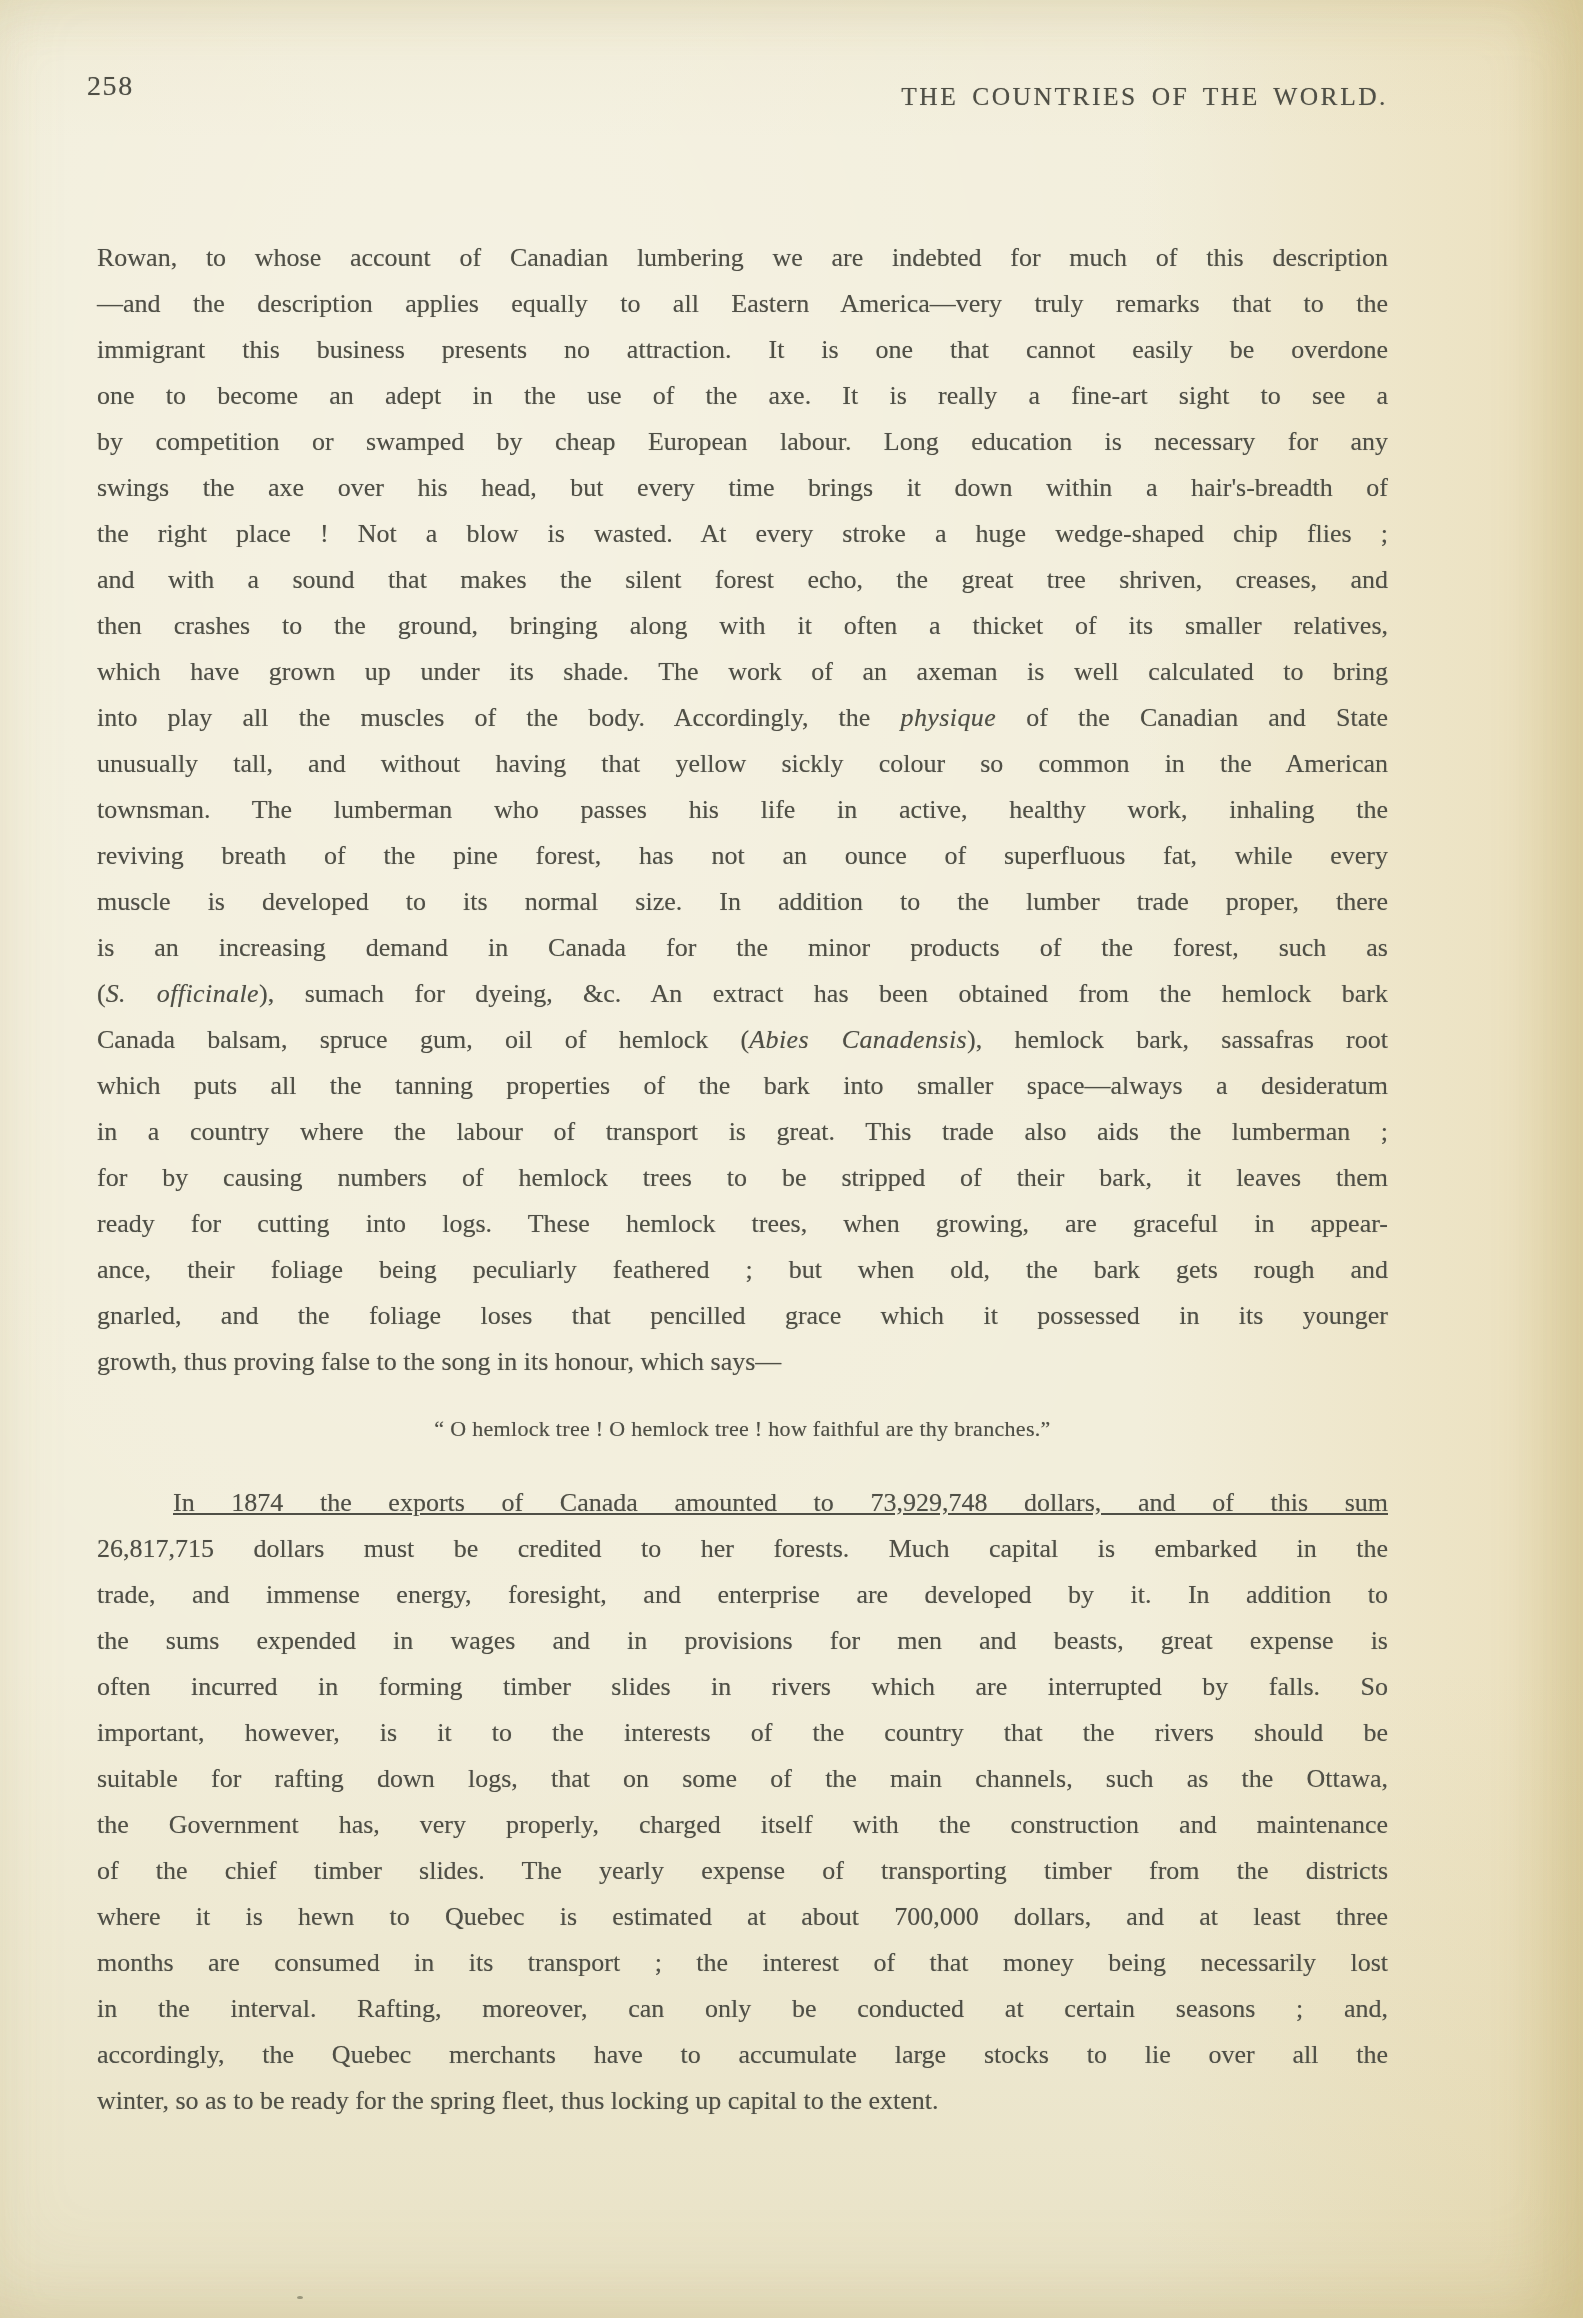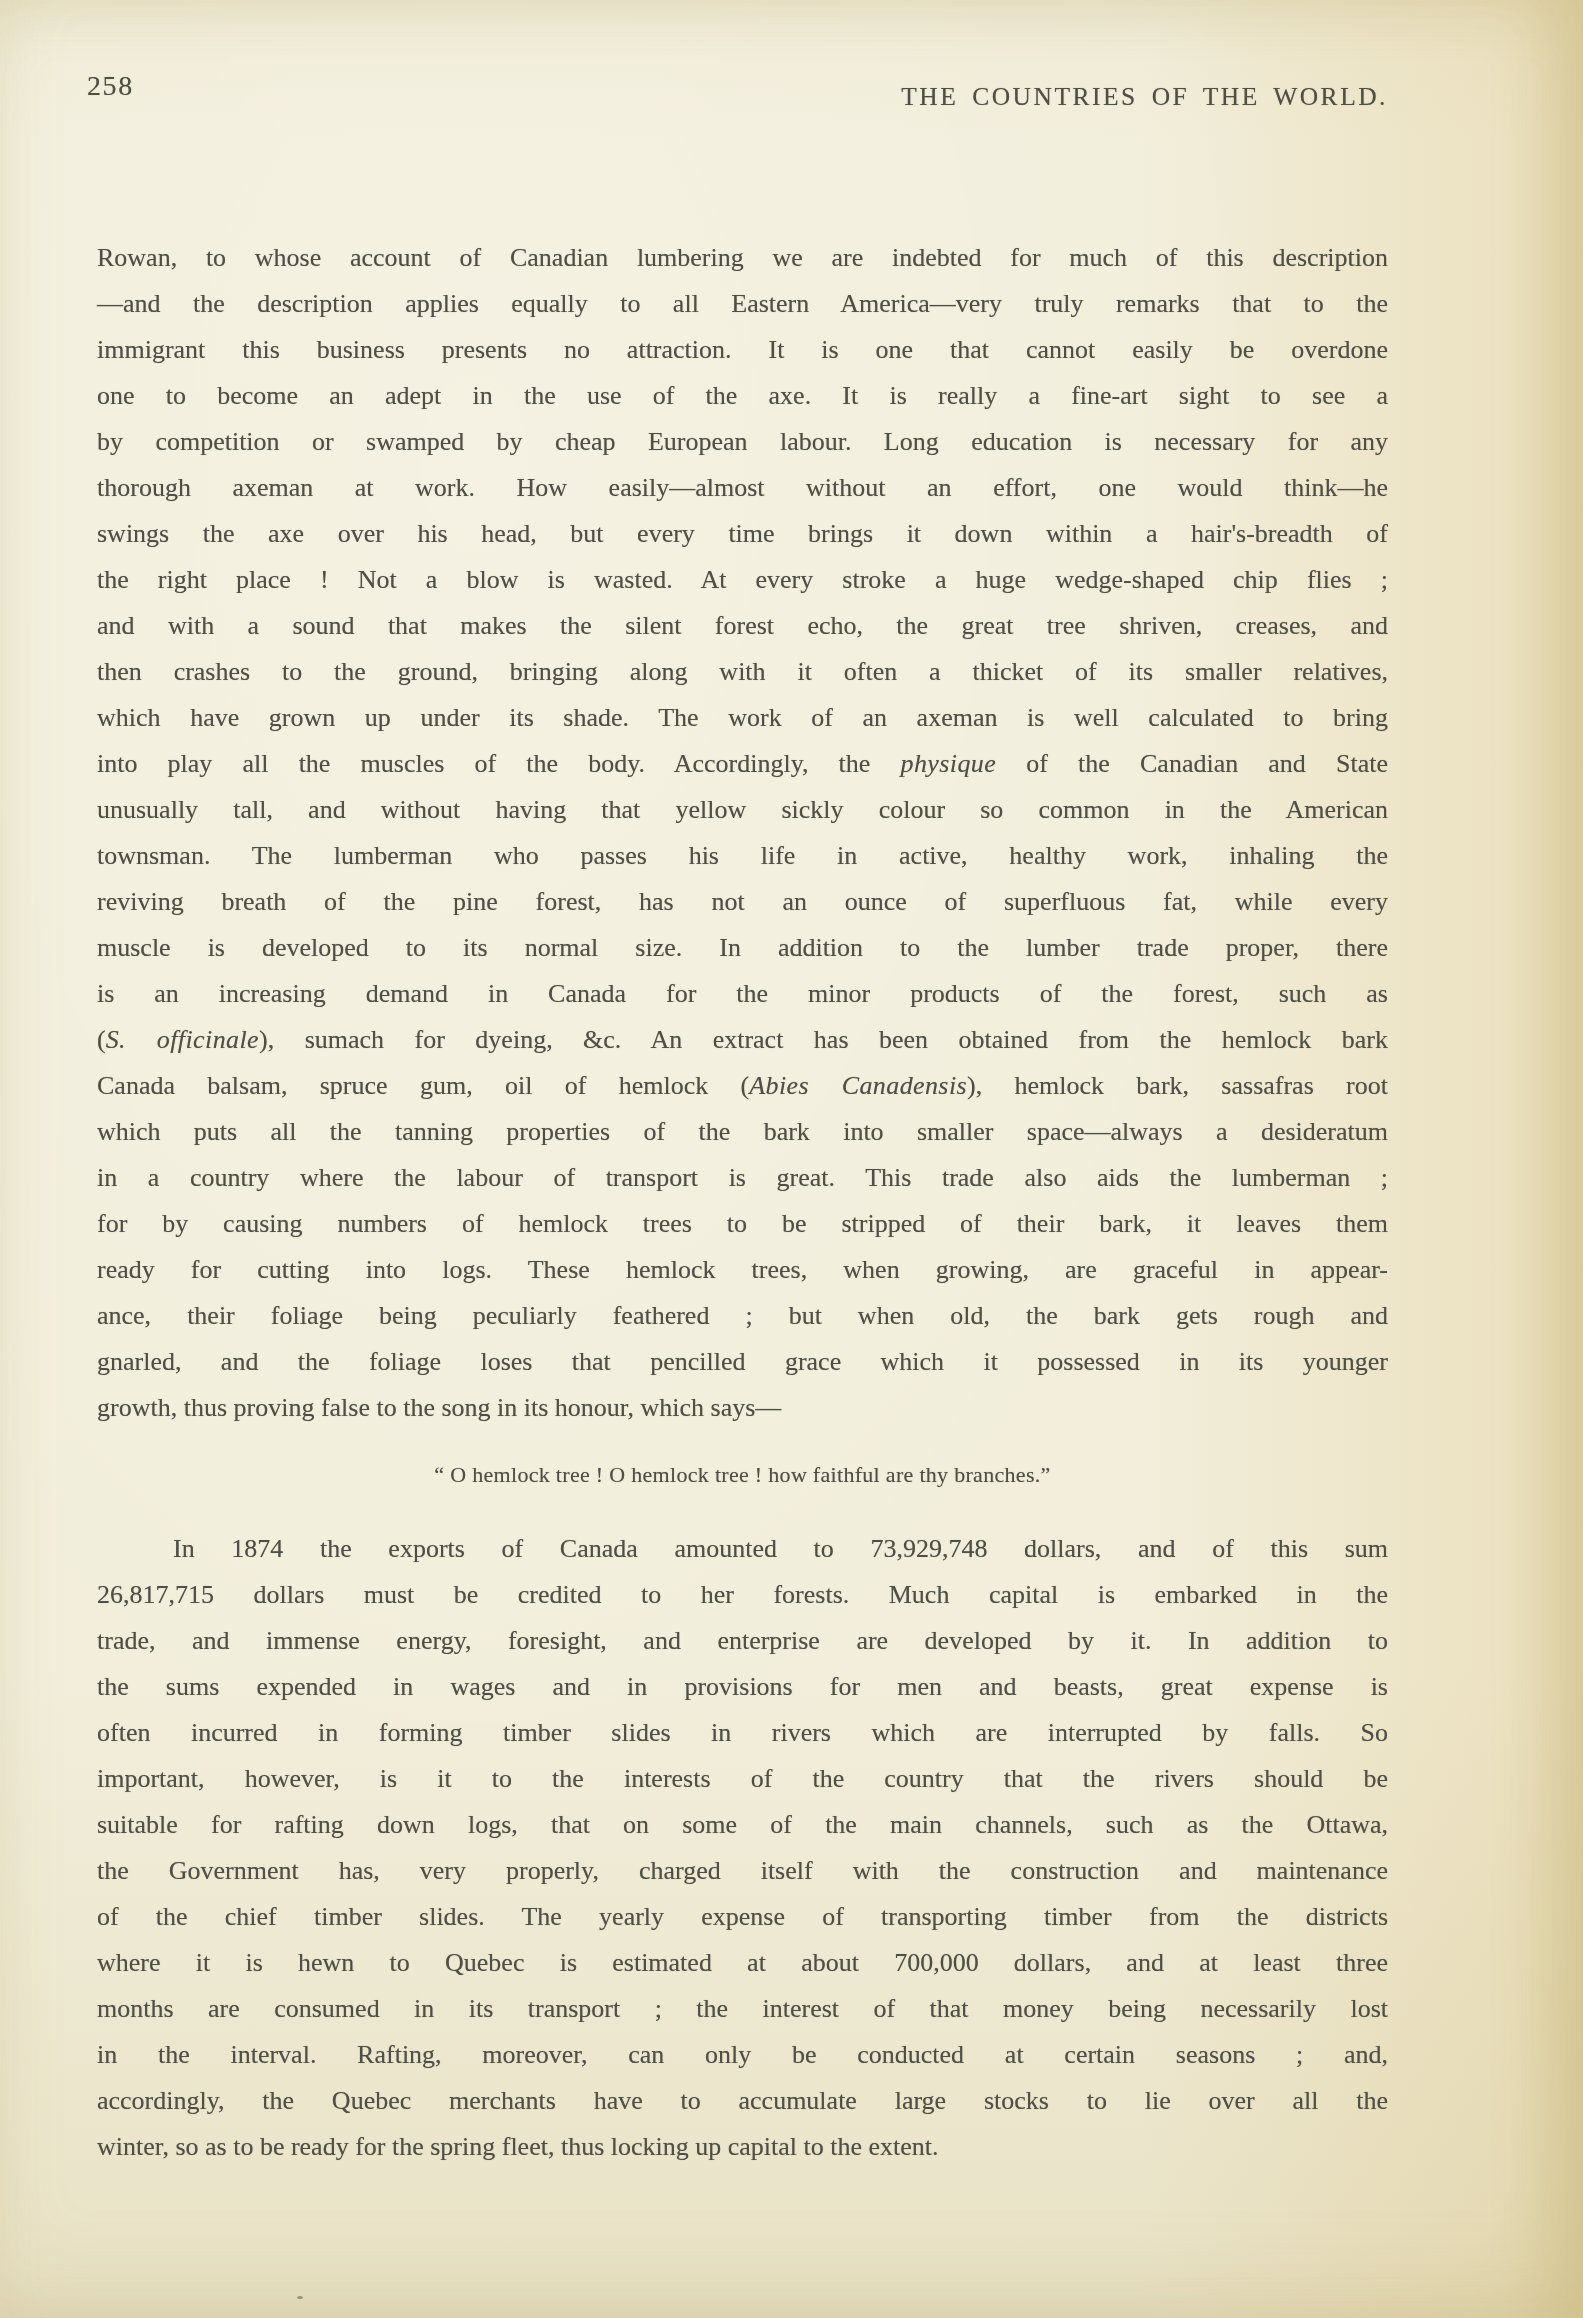--- a/index.html
+++ b/index.html
@@ -54,21 +54,21 @@
     height: 46px;
     line-height: 46px;
     white-space: nowrap;
     text-align: justify;
     text-align-last: justify;
   }
   .para .line.last {
     text-align-last: left;
   }
   .para .line i { letter-spacing: 0.4px; }
-  .para[data-name="paragraph-2"] .line:first-child { text-indent: 76px; }
+  .para[data-name="paragraph-2"] .line:first-child { text-indent: 76px; text-decoration: underline; }
   .verse-quote {
     height: 36px;
     line-height: 36px;
     margin-top: 26px;
     margin-bottom: 33px;
     text-align: center;
     font-size: 22px;
     letter-spacing: 0.3px;
   }
   .speck {
@@ -88,21 +88,20 @@
   <span class="page-number" data-name="page-number">258</span>
   <h1 class="running-title" data-name="running-title">THE COUNTRIES OF THE WORLD.</h1>
 
   <main class="text-block" data-name="page-text">
     <div class="para" data-name="paragraph-1">
         <div class="line" data-name="text-line">Rowan, to whose account of Canadian lumbering we are indebted for much of this description</div>
         <div class="line" data-name="text-line">—and the description applies equally to all Eastern America—very truly remarks that to the</div>
         <div class="line" data-name="text-line">immigrant this business presents no attraction.  It is one that cannot easily be overdone</div>
         <div class="line" data-name="text-line">one to become an adept in the use of the axe.  It is really a fine-art sight to see a</div>
         <div class="line" data-name="text-line">by competition or swamped by cheap European labour.  Long education is necessary for any</div>
-        <div class="line" data-name="text-line">thorough axeman at work.  How easily—almost without an effort, one would think—he</div>
         <div class="line" data-name="text-line">swings the axe over his head, but every time brings it down within a hair's-breadth of</div>
         <div class="line" data-name="text-line">the right place !  Not a blow is wasted.  At every stroke a huge wedge-shaped chip flies ;</div>
         <div class="line" data-name="text-line">and with a sound that makes the silent forest echo, the great tree shriven, creases, and</div>
         <div class="line" data-name="text-line">then crashes to the ground, bringing along with it often a thicket of its smaller relatives,</div>
         <div class="line" data-name="text-line">which have grown up under its shade.  The work of an axeman is well calculated to bring</div>
         <div class="line" data-name="text-line">into play all the muscles of the body.  Accordingly, the <i>physique</i> of the Canadian and State</div>
         <div class="line" data-name="text-line">unusually tall, and without having that yellow sickly colour so common in the American</div>
         <div class="line" data-name="text-line">townsman.  The lumberman who passes his life in active, healthy work, inhaling the</div>
         <div class="line" data-name="text-line">reviving breath of the pine forest, has not an ounce of superfluous fat, while every</div>
         <div class="line" data-name="text-line">muscle is developed to its normal size.  In addition to the lumber trade proper, there</div>

